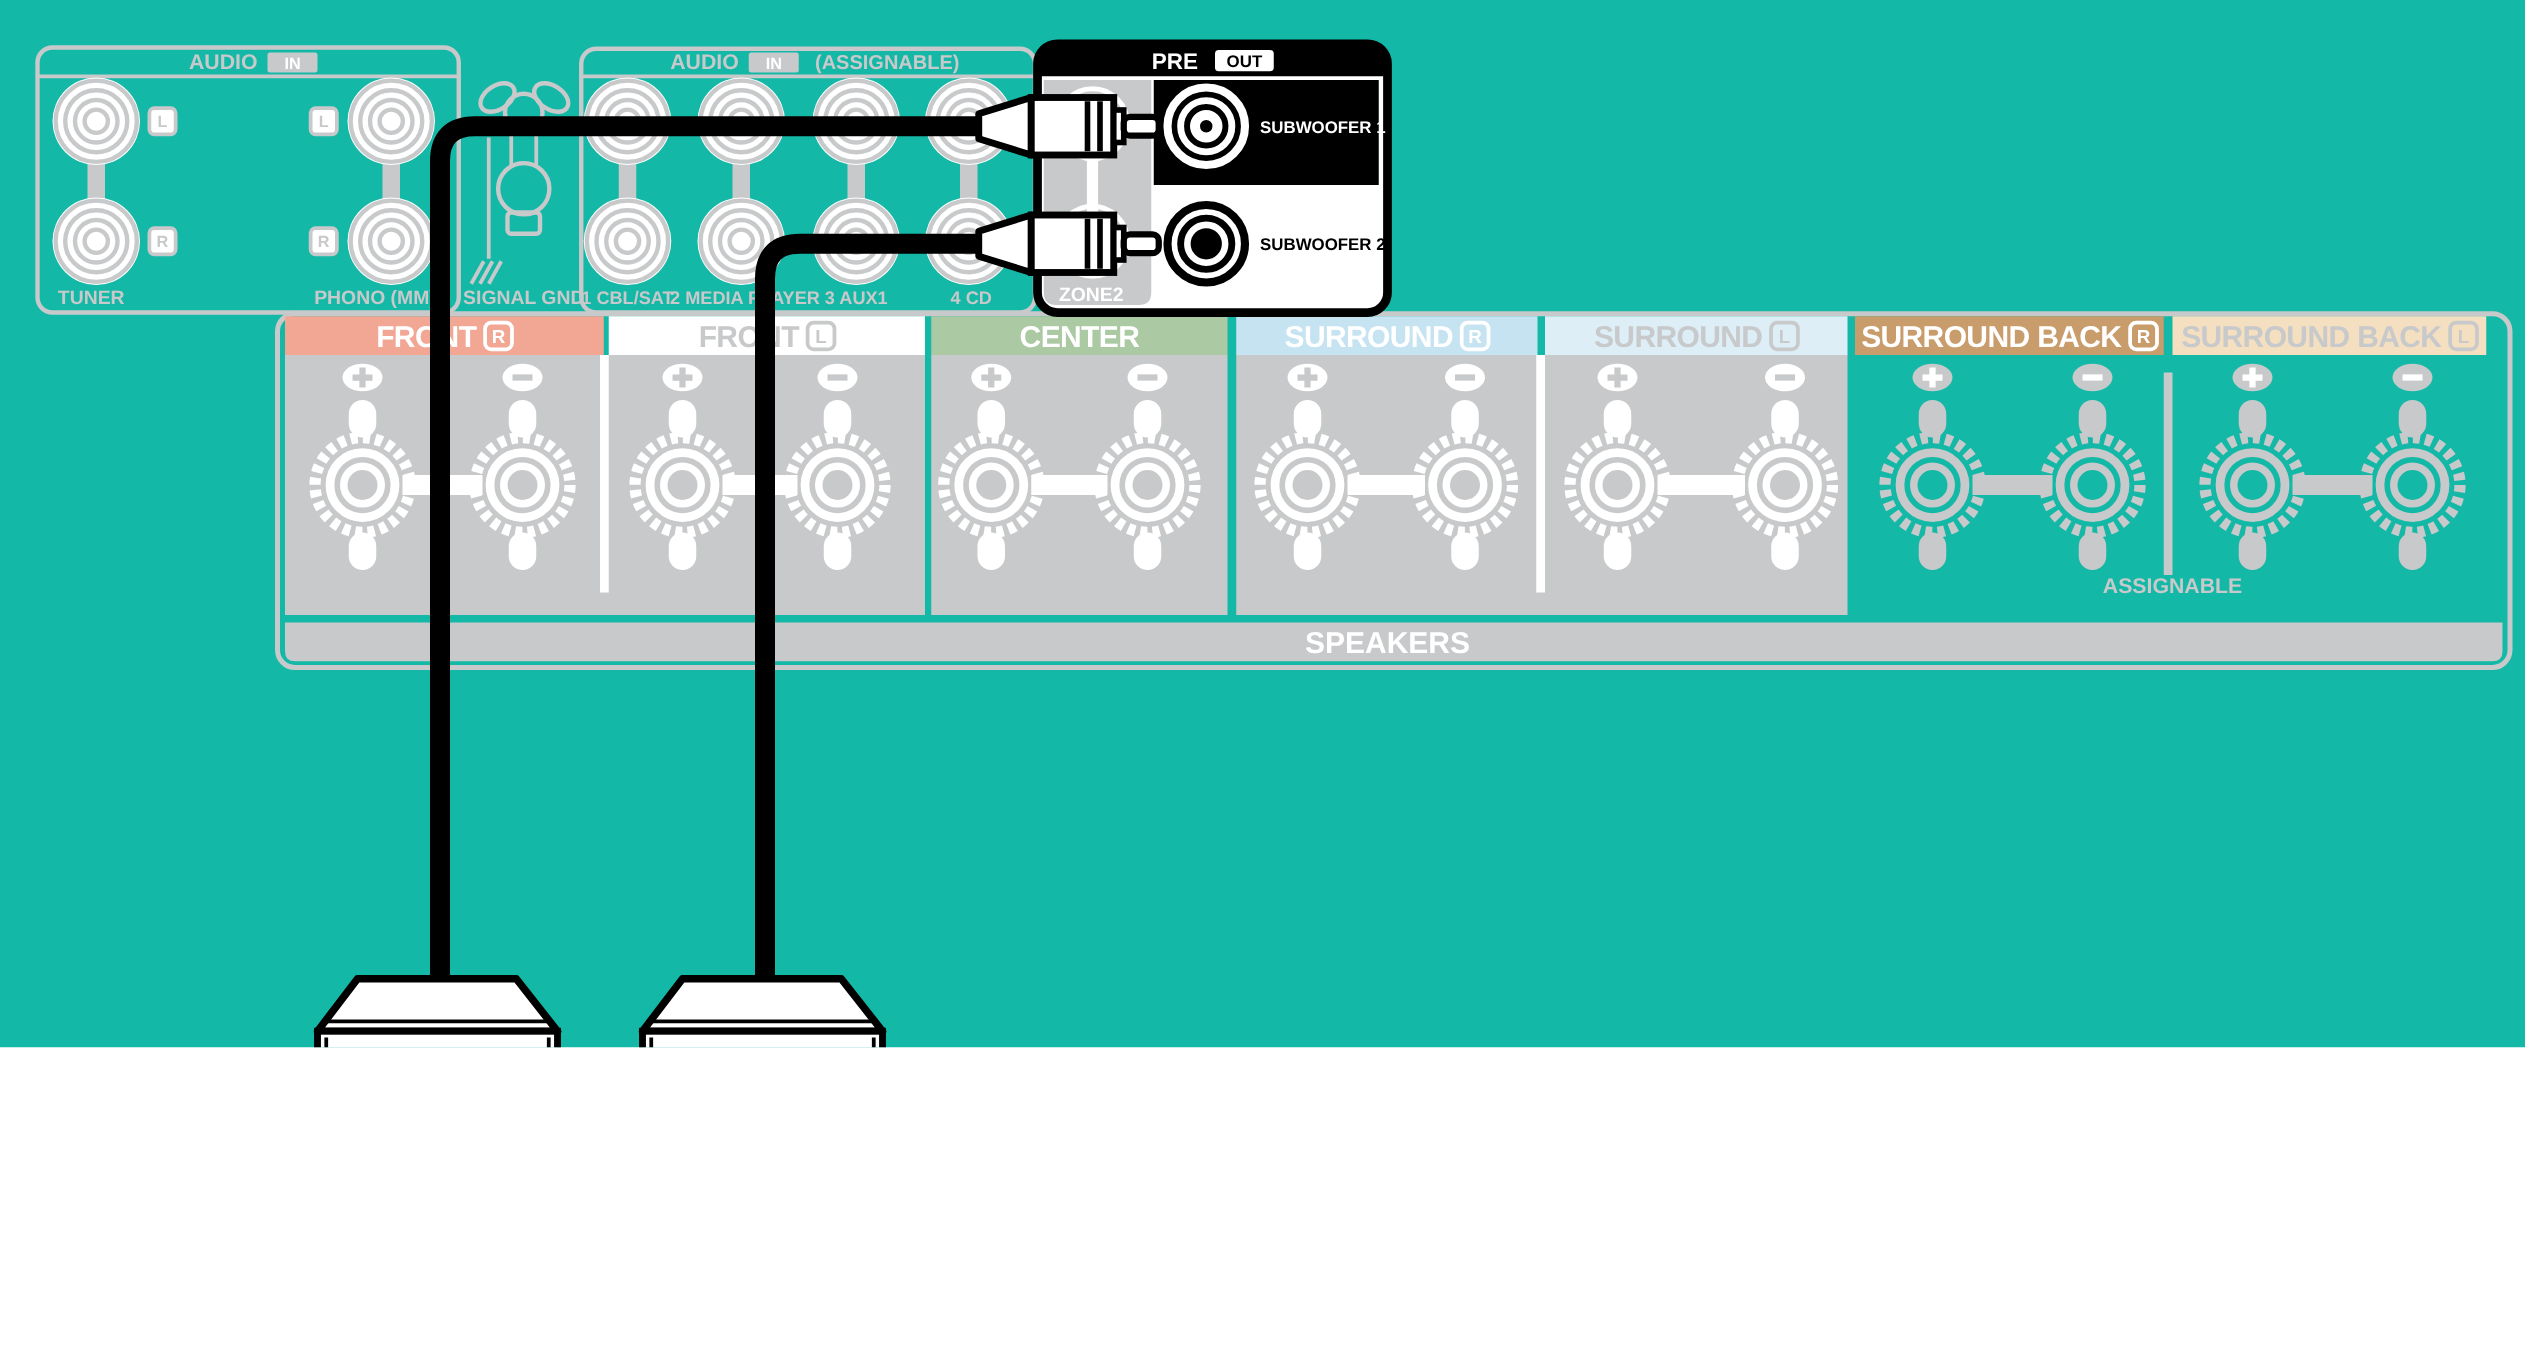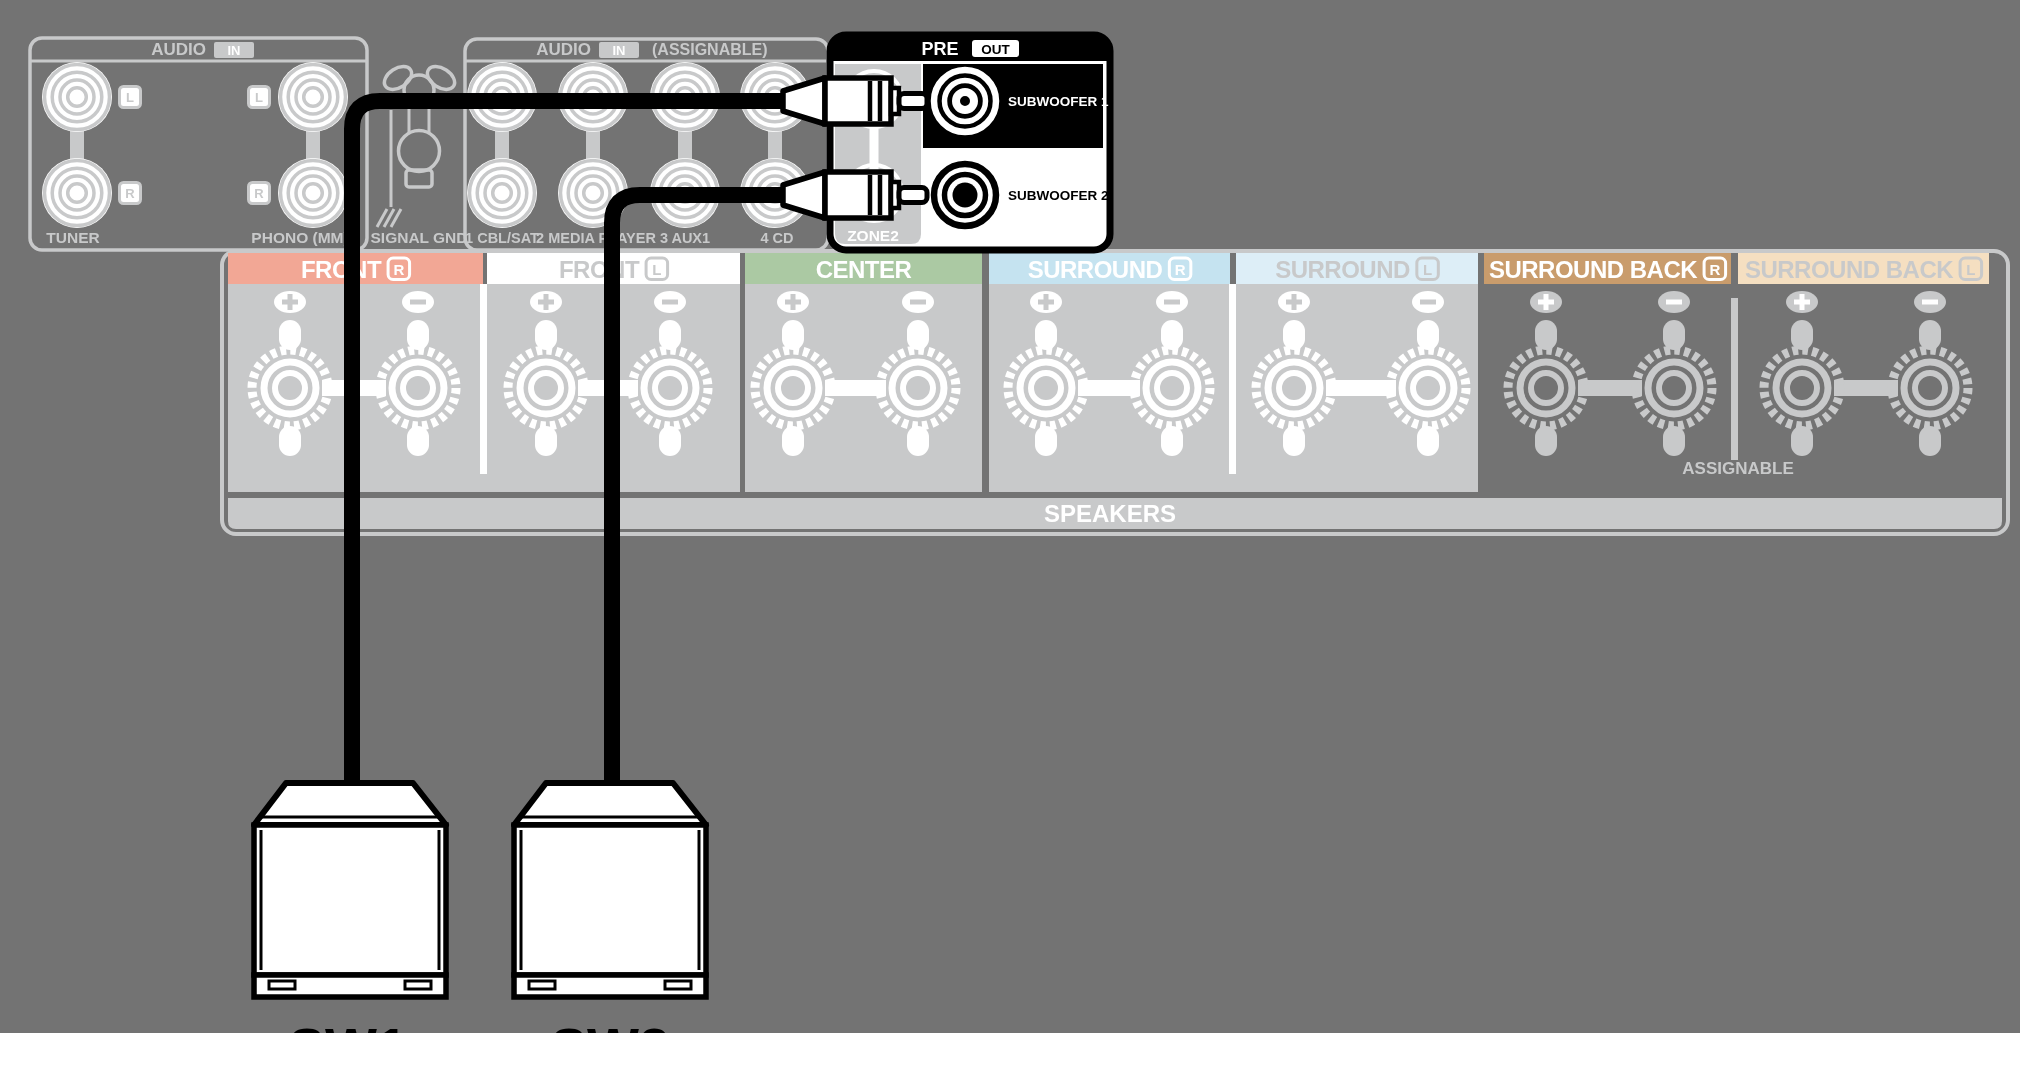--- a/index.html
+++ b/index.html
@@ -1,18 +1,18 @@
 <!DOCTYPE html>
 <html style="--art: #c8c9ca;"><head>
 <meta charset="utf-8">
 <style>
   :root { --art:#c8c9ca; }
   html,body { margin:0; padding:0; background:#ffffff; }
   body { font-family:"Liberation Sans", sans-serif; }
-  .stage { position:relative; width:2020px; height:1033px; background:#737373; overflow:hidden; }
+  .stage { position:relative; width:2020px; height:838px; background:#14b8a6; overflow:hidden; }
   svg text { font-family:"Liberation Sans","DejaVu Sans",sans-serif; font-weight:bold; }
   .art-stroke { stroke:var(--art); fill:none; }
   .art-fill   { fill:var(--art); }
   .art-text   { fill:var(--art); }
 </style>
 </head>
 <body>
 
 <div class="stage">
 <svg width="2020" height="1081" viewBox="0 0 2020 1081">

